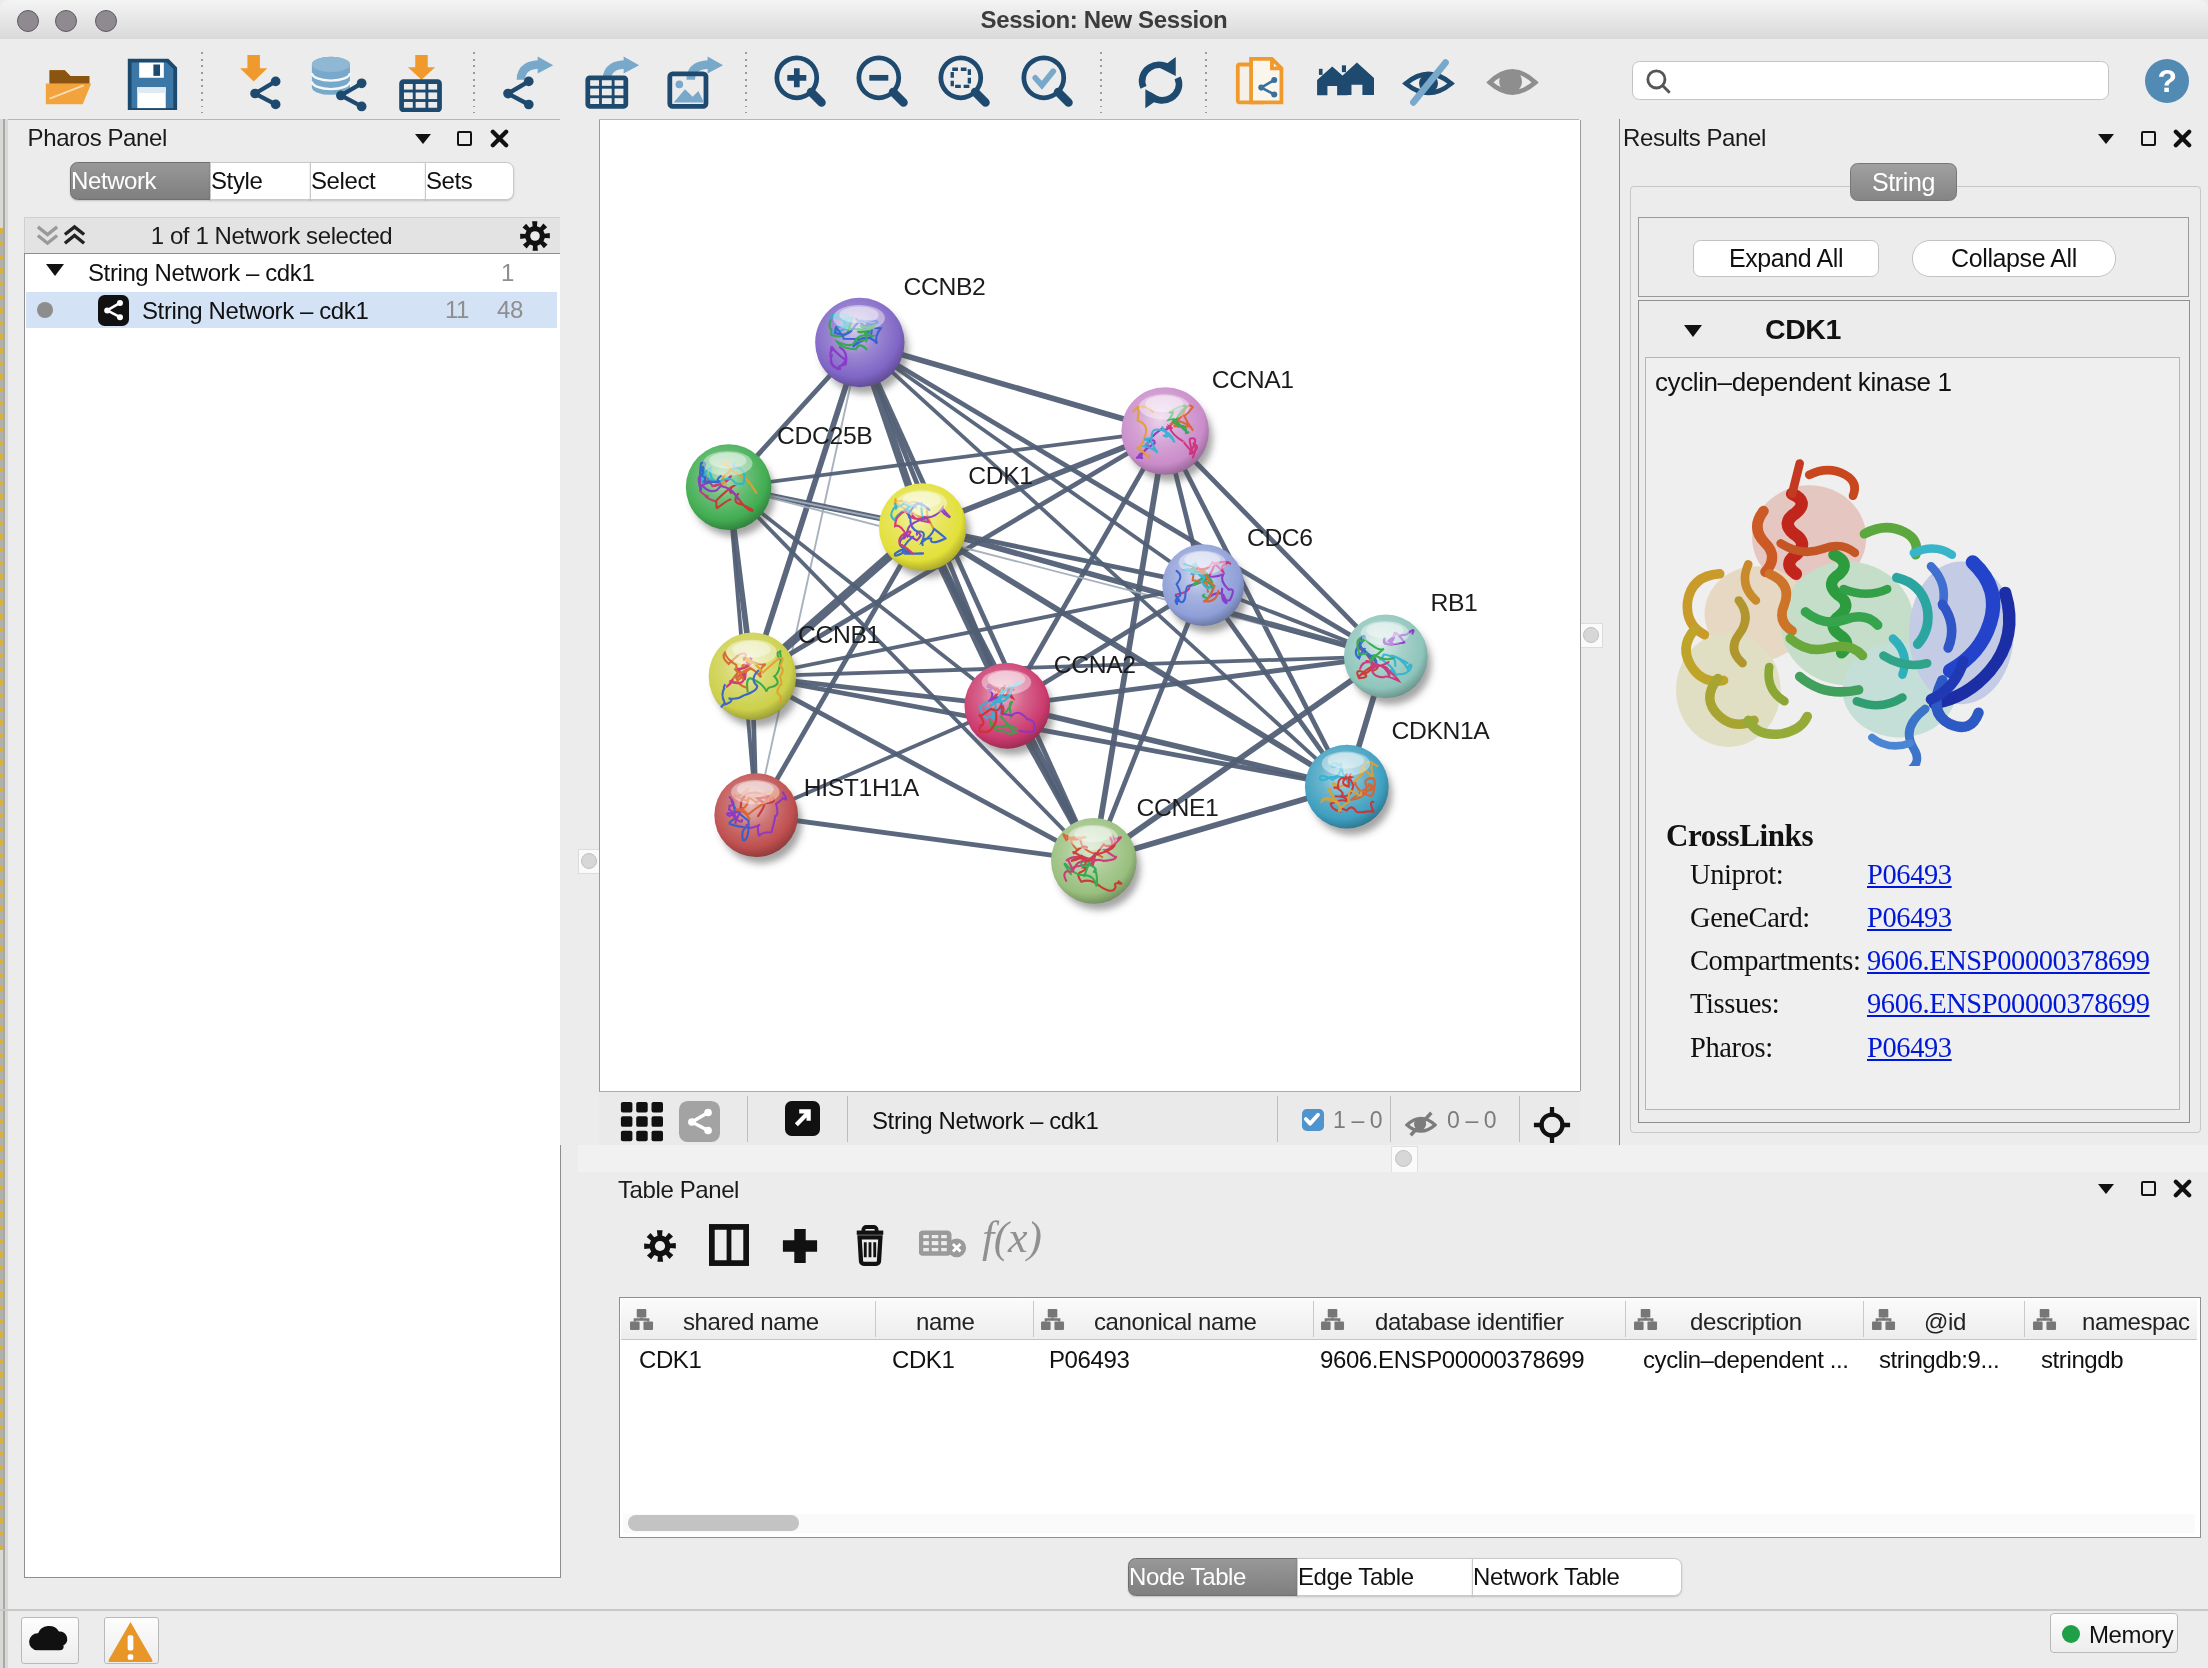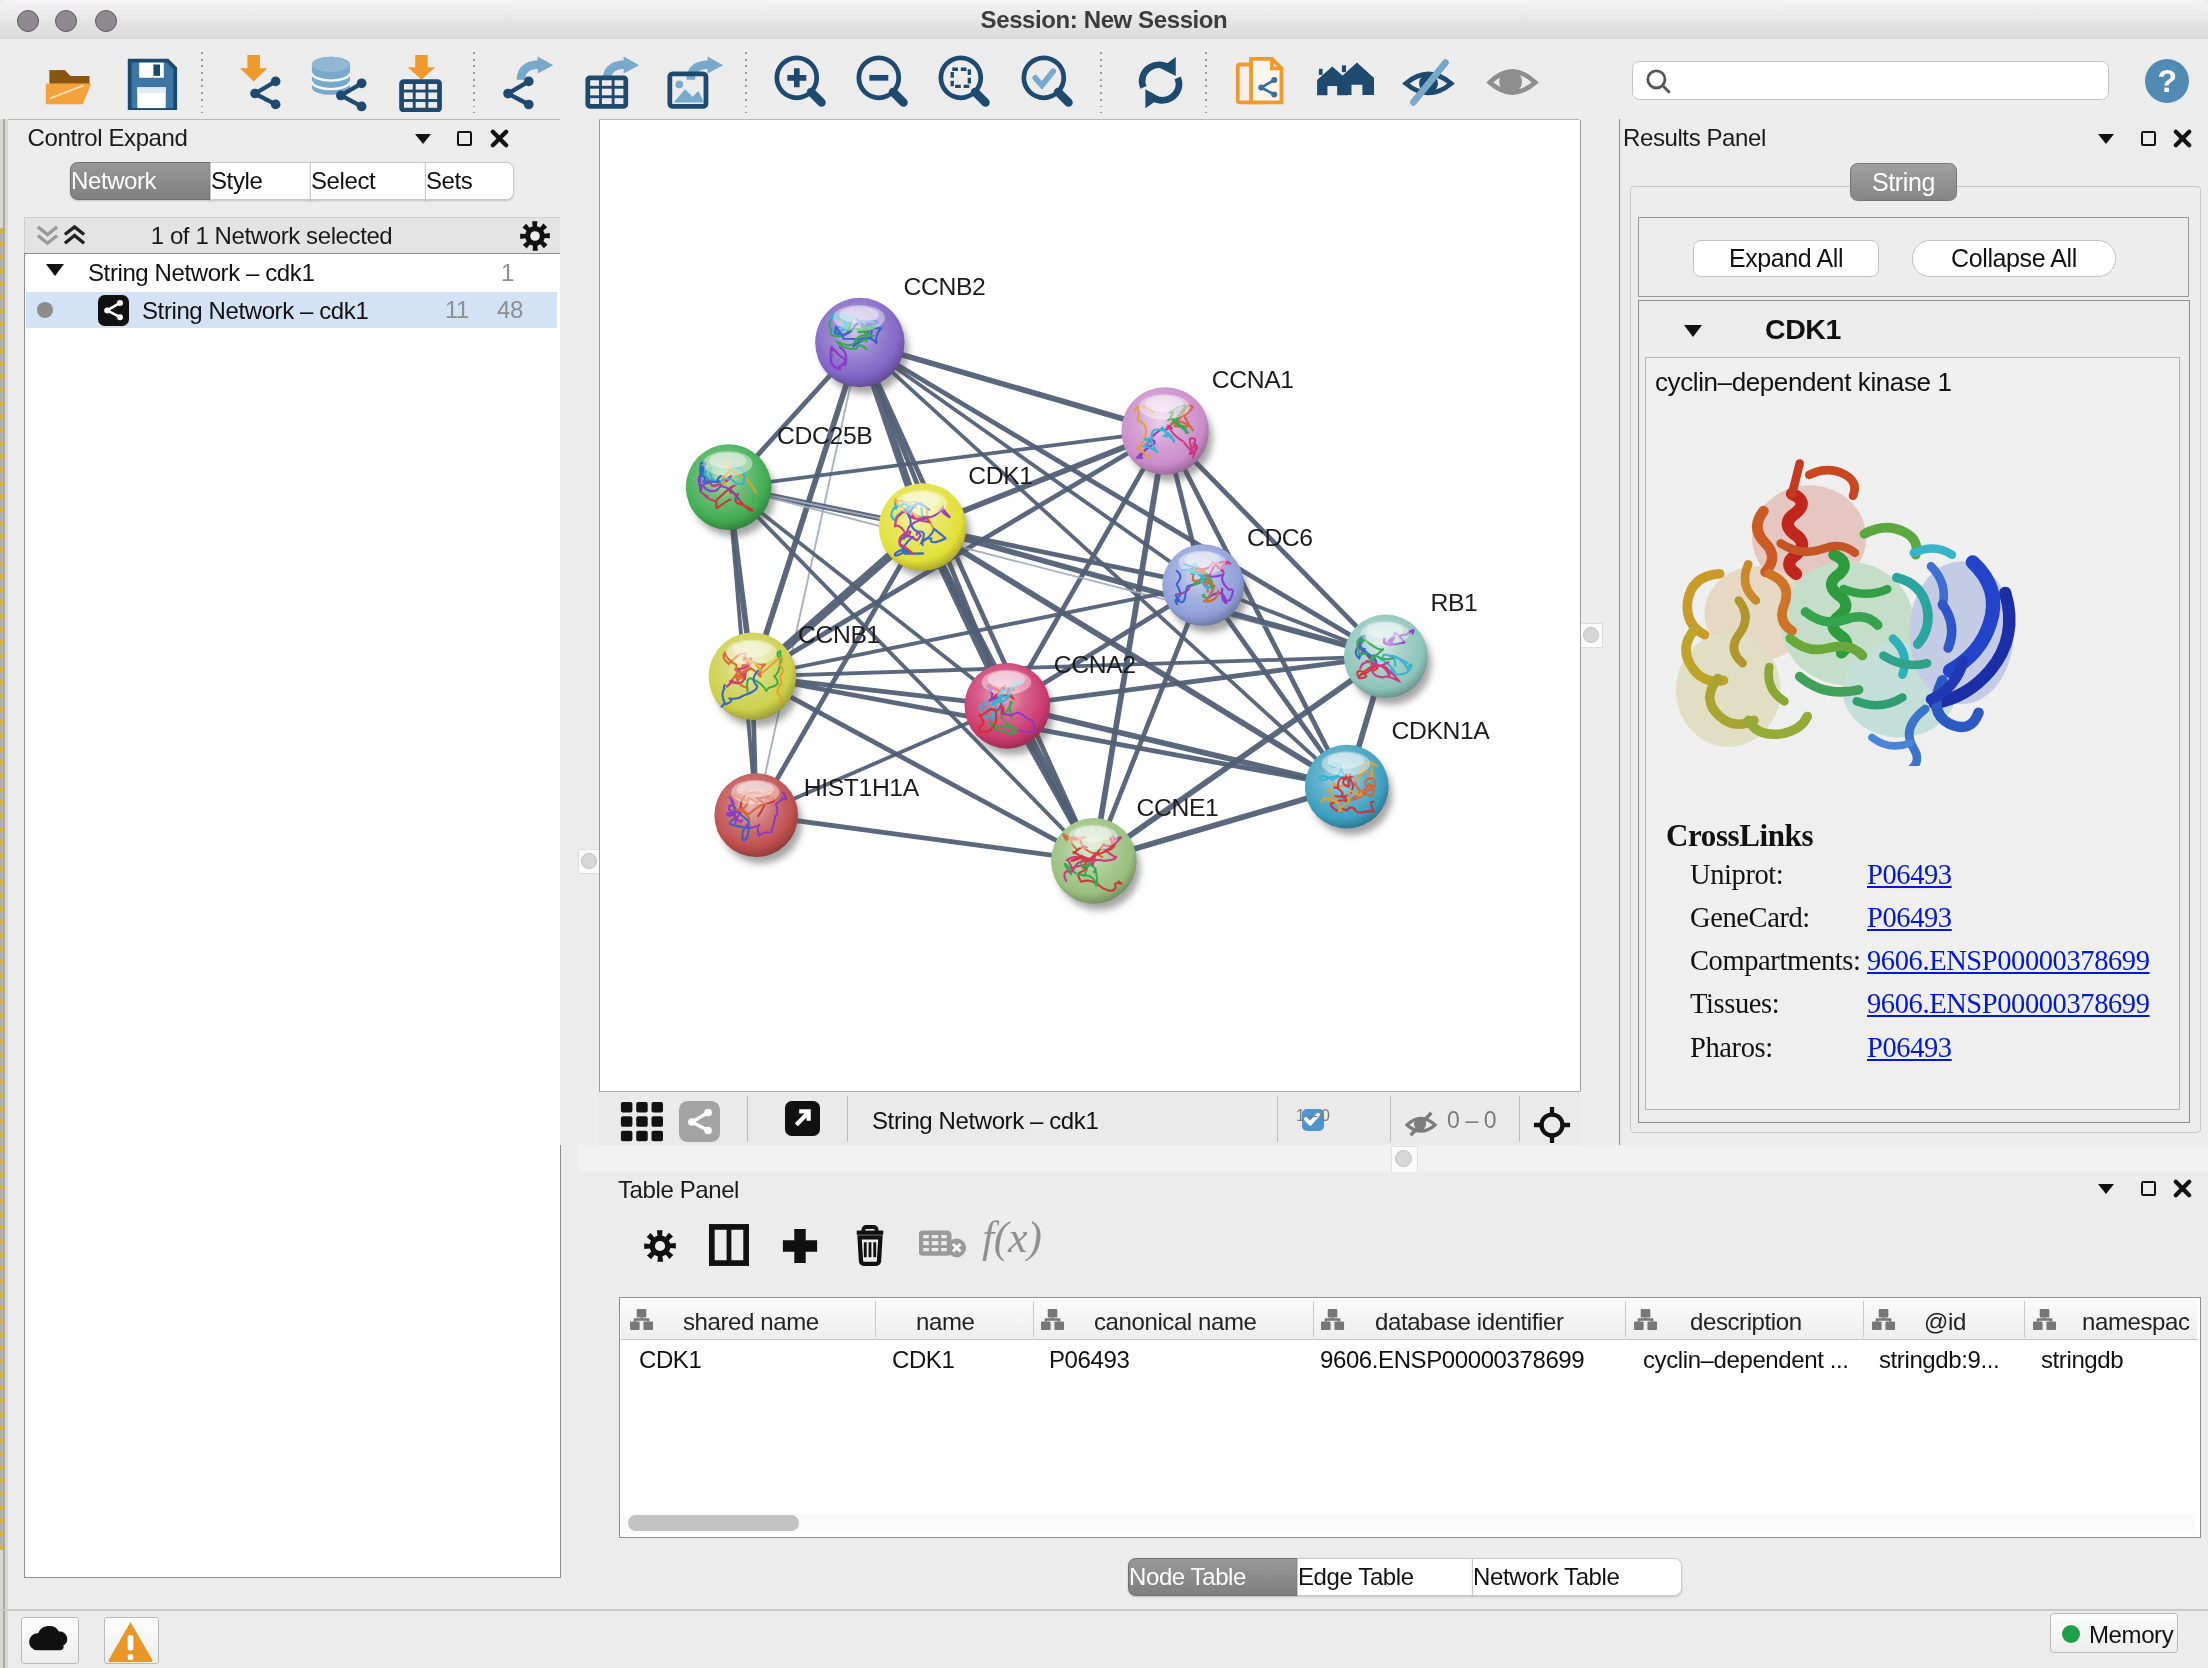--- a/index.html
+++ b/index.html
@@ -150,21 +150,21 @@
 <div class="abs" style="left:1205px;top:52px;width:1.9px;height:61px;background-image:repeating-linear-gradient(#9a9a9a 0 1.9px,transparent 1.9px 6.7px)"></div>
 <div class="abs" style="left:1632px;top:61px;width:475px;height:37px;background:#fff;border:1.9px solid #c3c3c3;border-radius:7.6px"></div>
 <div class="abs" style="left:1645px;top:68px;width:28.5px;height:28.5px"><svg width="28.5" height="28.5" viewBox="0 0 30 30" style="" xmlns="http://www.w3.org/2000/svg">
       <circle cx="12" cy="12" r="9" fill="none" stroke="#555" stroke-width="3"></circle>
       <line x1="18" y1="18" x2="26" y2="26" stroke="#555" stroke-width="3"></line>
     </svg></div>
 <div class="abs" style="left:2145px;top:59px;width:44px;height:44px;border-radius:50%;background:#518bb4;color:#fff;font-size:32px;font-weight:bold;text-align:center;line-height:44px">?</div>
 <div class="abs" style="left:0;top:119px;width:7.6px;height:1549px;background:#d8d8d6"></div>
 <div class="abs" style="left:0;top:228px;width:2.9px;height:1322px;background-image:repeating-linear-gradient(#d8b23c 0 4.8px,#b0b0ac 4.8px 13.3px)"></div>
 <div class="abs" style="left:2.9px;top:119px;width:1.9px;height:1549px;background:#a8a8a6"></div>
-<div class="abs ptitle" style="left:27.6px;top:124px">Control Expand</div>
+<div class="abs ptitle" style="left:27.6px;top:124px">Pharos Panel</div>
 <div class="abs" style="left:415px;top:134px;width:0;height:0;border-left:8.6px solid transparent;border-right:8.6px solid transparent;border-top:10.5px solid #111"></div>
 <div class="abs" style="left:457px;top:131px;width:11.4px;height:11.4px;border:2.4px solid #111;border-radius:1.9px"></div>
 <div class="abs" style="left:490px;top:129px"><svg width="19" height="19" viewBox="0 0 20 20" style="" xmlns="http://www.w3.org/2000/svg">
       <path d="M3,3 L17,17 M17,3 L3,17" stroke="#111" stroke-width="4.5" stroke-linecap="round"></path>
     </svg></div>
 <div class="seg sel" style="left:70px;top:162px;width:139px;line-height:36px;border-radius:7.6px 0 0 7.6px">Network</div>
 <div class="seg" style="left:210px;top:162px;width:99px;line-height:36px">Style</div>
 <div class="seg" style="left:310px;top:162px;width:114px;line-height:36px">Select</div>
 <div class="seg" style="left:425px;top:162px;width:87px;line-height:36px;border-radius:0 7.6px 7.6px 0">Sets</div>
 <div class="abs" style="left:24px;top:217px;width:536px;height:36px;background:#e3e3e3;border:1px solid #cfcfcf"></div>
@@ -507,21 +507,21 @@
 <div class="abs" style="left:785px;top:1101px;width:35px;height:35px"><svg width="35" height="35" viewBox="0 0 37 37" style="" xmlns="http://www.w3.org/2000/svg">
       <rect x="0" y="0" width="37" height="37" rx="7" fill="#111"></rect>
       <path d="M12,25 L25,12 M15,11 h10 v10" stroke="#fff" stroke-width="4.5" fill="none"></path>
     </svg></div>
 <div class="abs" style="left:847px;top:1096px;width:1px;height:46px;background:#bdbdbd"></div>
 <div class="abs" style="left:872px;top:1107px;font-size:24px;color:#111">String Network – cdk1</div>
 <div class="abs" style="left:1277px;top:1096px;width:1px;height:46px;background:#bdbdbd"></div>
 <div class="abs" style="left:1302px;top:1109px;width:22px;height:22px;background:#4f94cd;border-radius:4.8px"><svg width="22" height="22" viewBox="0 0 23 23" style="" xmlns="http://www.w3.org/2000/svg">
       <path d="M4,10.5 l4.5,4.8 l8.25,-9.3" stroke="#fff" stroke-width="4" fill="none" stroke-linecap="round" stroke-linejoin="round"></path>
     </svg></div>
-<div class="abs" style="left:1296px;top:1107px;font-size:16px;color:#7c7c7c">1 – 0</div>
+<div class="abs" style="left:1333px;top:1107px;font-size:23px;color:#7c7c7c">1 – 0</div>
 <div class="abs" style="left:1390px;top:1096px;width:1px;height:46px;background:#bdbdbd"></div>
 <div class="abs" style="left:1405px;top:1109px;width:32px;height:30px"><svg width="32" height="30" viewBox="0 0 34 32" style="" xmlns="http://www.w3.org/2000/svg">
       <path d="M2,17 Q17,3 32,17 Q17,30 2,17 z" fill="none" stroke="#7c7c7c" stroke-width="3.4"></path>
       <circle cx="16" cy="16" r="6.5" fill="#7c7c7c"></circle>
       <line x1="6" y1="28" x2="28" y2="4" stroke="#7c7c7c" stroke-width="3.6"></line>
     </svg></div>
 <div class="abs" style="left:1447px;top:1107px;font-size:23px;color:#7c7c7c">0 – 0</div>
 <div class="abs" style="left:1519px;top:1096px;width:1px;height:46px;background:#bdbdbd"></div>
 <div class="abs" style="left:1532px;top:1105px;width:40px;height:40px"><svg width="40" height="40" viewBox="0 0 42 42" style="" xmlns="http://www.w3.org/2000/svg">
       <circle cx="21" cy="21" r="11" fill="none" stroke="#111" stroke-width="4.5"></circle>

